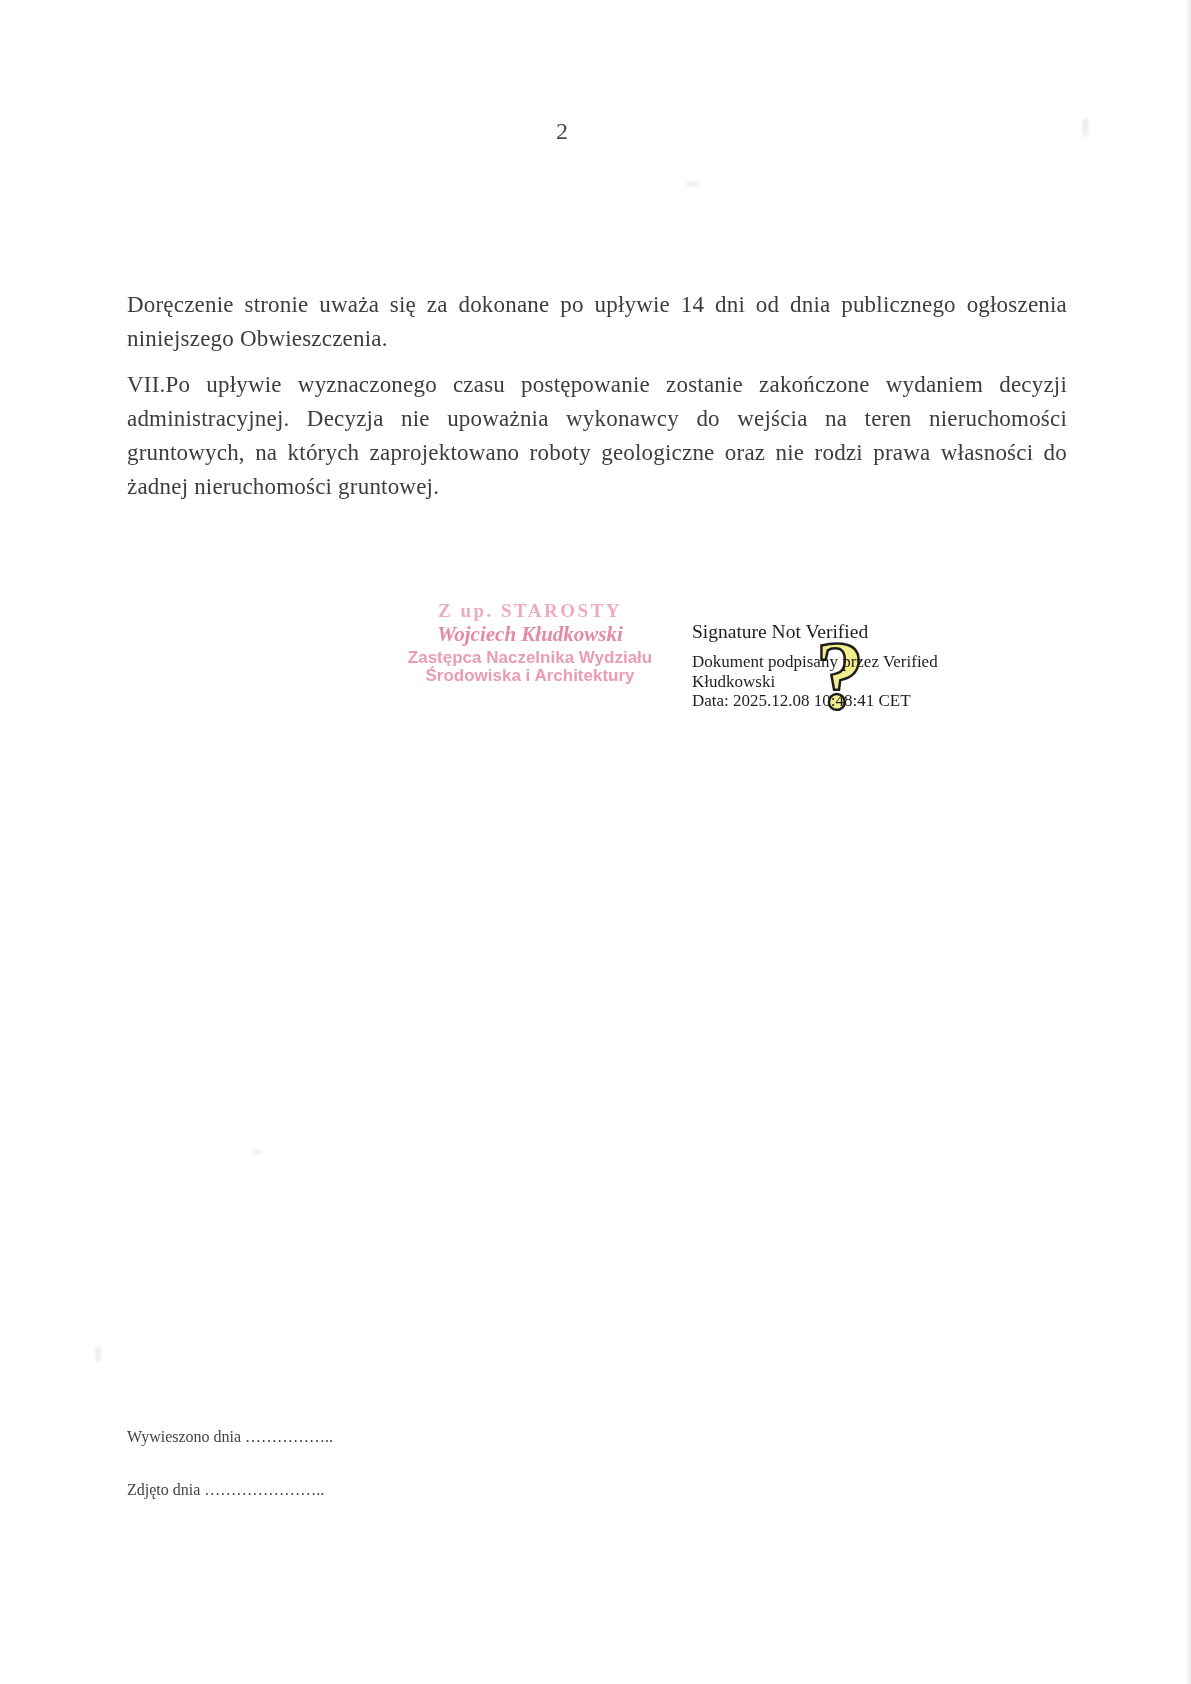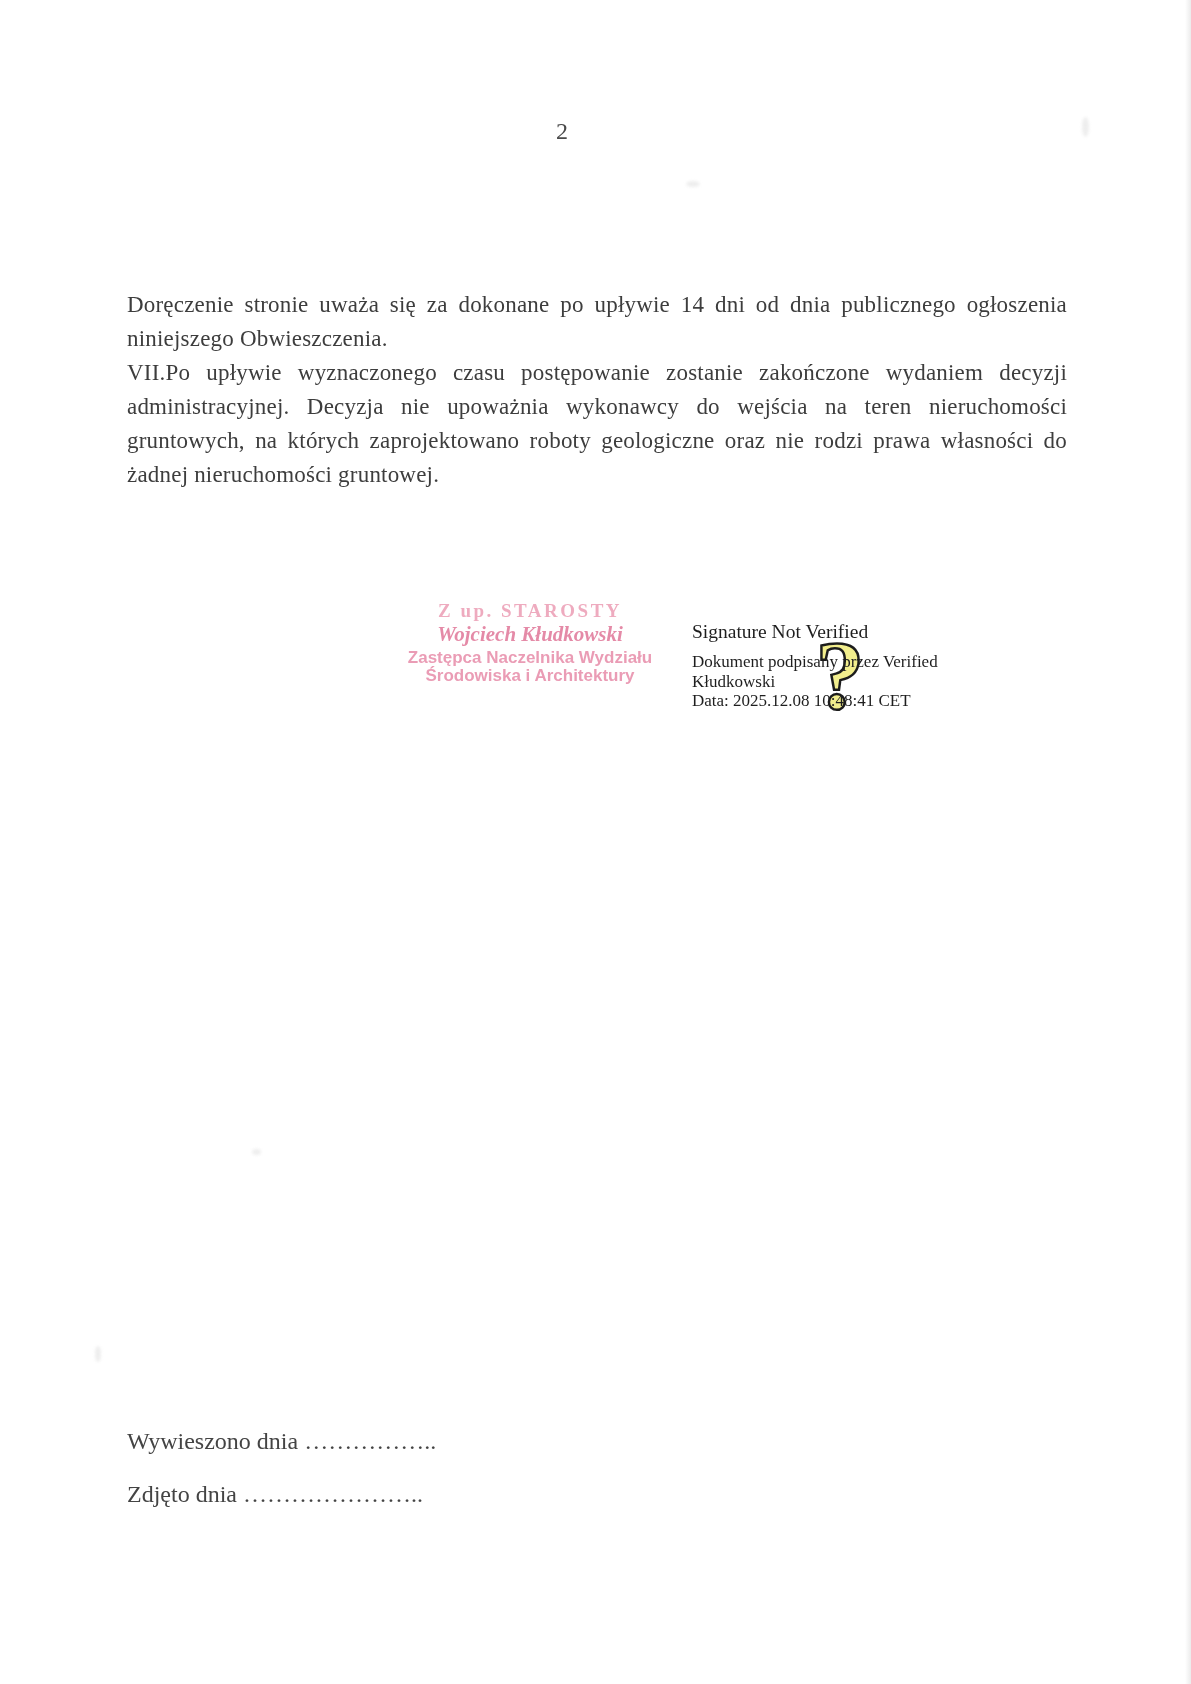--- a/index.html
+++ b/index.html
@@ -15,21 +15,21 @@
     position:absolute;top:118px;left:502px;width:120px;
     text-align:center;font-size:24px;color:#4a4a4a;
   }
   .body-par{
     position:absolute;left:127px;width:940px;margin:0;
     font-size:23px;line-height:34px;text-align:justify;
     color:#3d3d3d;letter-spacing:.2px;
   }
   .par-1{top:210px;}
   .par-2{top:288px;}
-  .par-3{top:356px;font-family:Liberation Serif, serif;}
+  .par-3{top:368px;font-family:Liberation Serif, serif;}
 
   
   .stamp{
     position:absolute;left:380px;top:600px;width:300px;
     text-align:center;
     filter:blur(.4px);
     user-select:none;
   }
   .stamp-line1{
     font-family:"Liberation Serif",serif;
@@ -55,21 +55,21 @@
   }
   .sig-status{font-size:19.5px;line-height:24px;margin-bottom:8px;}
   .sig-line{font-size:17px;line-height:19.5px;}
   .qmark{
     position:absolute;left:785px;top:632px;z-index:1;
   }
 
   
   .footer-line{
     position:absolute;left:127px;margin:0;
-    font-size:24px;color:#444;
+    font-size:16px;color:#444;
   }
   .footer-1{top:1428px;}
   .footer-2{top:1481px;}
 
   
   .artifact{position:absolute;background:#d9d9d9;opacity:.45;border-radius:50%;filter:blur(1.5px);}
   .a1{left:686px;top:181px;width:14px;height:6px;}
   .a2{left:1082px;top:117px;width:7px;height:20px;}
   .a3{left:95px;top:1346px;width:6px;height:16px;}
   .a4{left:252px;top:1149px;width:9px;height:6px;}

